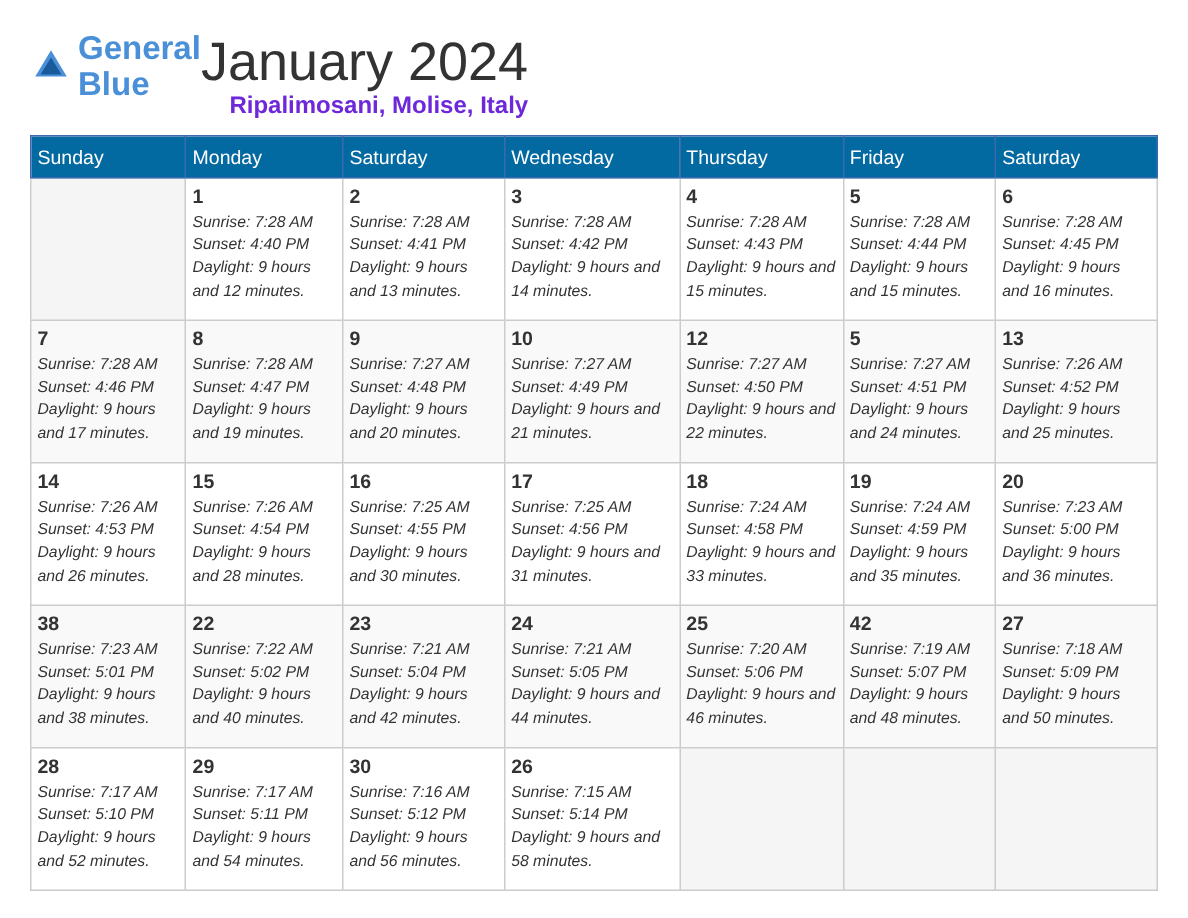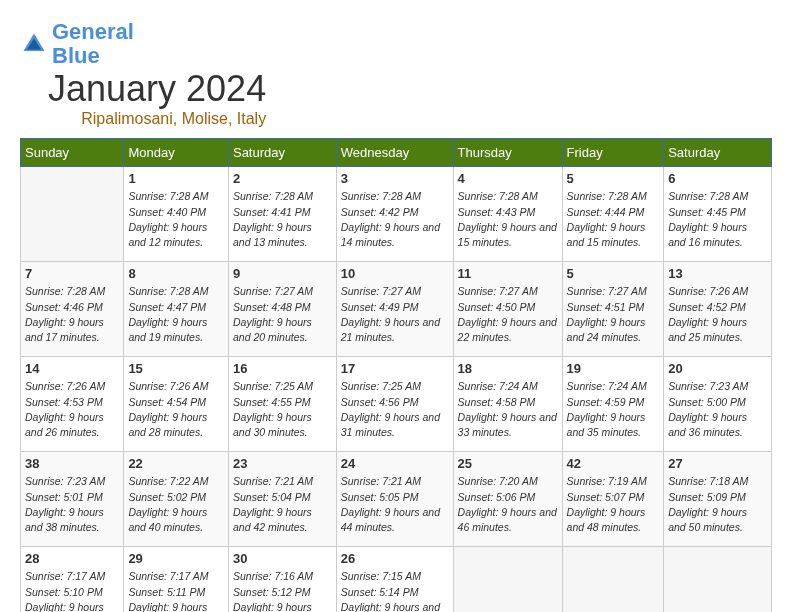--- a/index.html
+++ b/index.html
@@ -8,21 +8,20 @@
       background: #fff;
       width: 792px;
       min-height: 612px;
       padding: 20px;
     }
     .header {
       display: flex;
       justify-content: flex-start;
       align-items: flex-start;
       margin-bottom: 10px;
-      flex-direction: column;
     }
     .logo {
       display: flex;
       align-items: center;
     }
     .logo-text {
       font-size: 22px;
       font-weight: bold;
       color: #333;
       line-height: 1.1;
@@ -30,38 +29,38 @@
     .logo-text span {
       color: #4a90d9;
     }
     .logo-icon {
       width: 28px;
       height: 28px;
       margin-right: 4px;
     }
     .title-block {
       text-align: right;
-      margin-left: 28px;
     }
     .month-title {
       font-size: 36px;
       color: #333;
       font-weight: 300;
     }
     .location {
       font-size: 16px;
-      color: #a16207;
+      color: #6d28d9;
+      font-weight: bold;
     }
     table {
       width: 100%;
       border-collapse: collapse;
       font-size: 11px;
     }
     thead tr th {
-      background-color: #4d7c0f;
+      background-color: #0369a1;
       color: #fff;
       padding: 6px 4px;
       text-align: left;
       font-size: 13px;
       font-weight: normal;
       border: 1px solid #3a6aad;
     }
     tbody tr td {
       border: 1px solid #ccc;
       vertical-align: top;
@@ -160,21 +159,21 @@
         </td>
         <td>
           <div class="day-num">9</div>
           <div class="day-info">Sunrise: 7:27 AM<br>Sunset: 4:48 PM<br>Daylight: 9 hours and 20 minutes.</div>
         </td>
         <td>
           <div class="day-num">10</div>
           <div class="day-info">Sunrise: 7:27 AM<br>Sunset: 4:49 PM<br>Daylight: 9 hours and 21 minutes.</div>
         </td>
         <td>
-          <div class="day-num">11</div>
+          <div class="day-num">12</div>
           <div class="day-info">Sunrise: 7:27 AM<br>Sunset: 4:50 PM<br>Daylight: 9 hours and 22 minutes.</div>
         </td>
         <td>
           <div class="day-num">5</div>
           <div class="day-info">Sunrise: 7:27 AM<br>Sunset: 4:51 PM<br>Daylight: 9 hours and 24 minutes.</div>
         </td>
         <td>
           <div class="day-num">13</div>
           <div class="day-info">Sunrise: 7:26 AM<br>Sunset: 4:52 PM<br>Daylight: 9 hours and 25 minutes.</div>
         </td>

